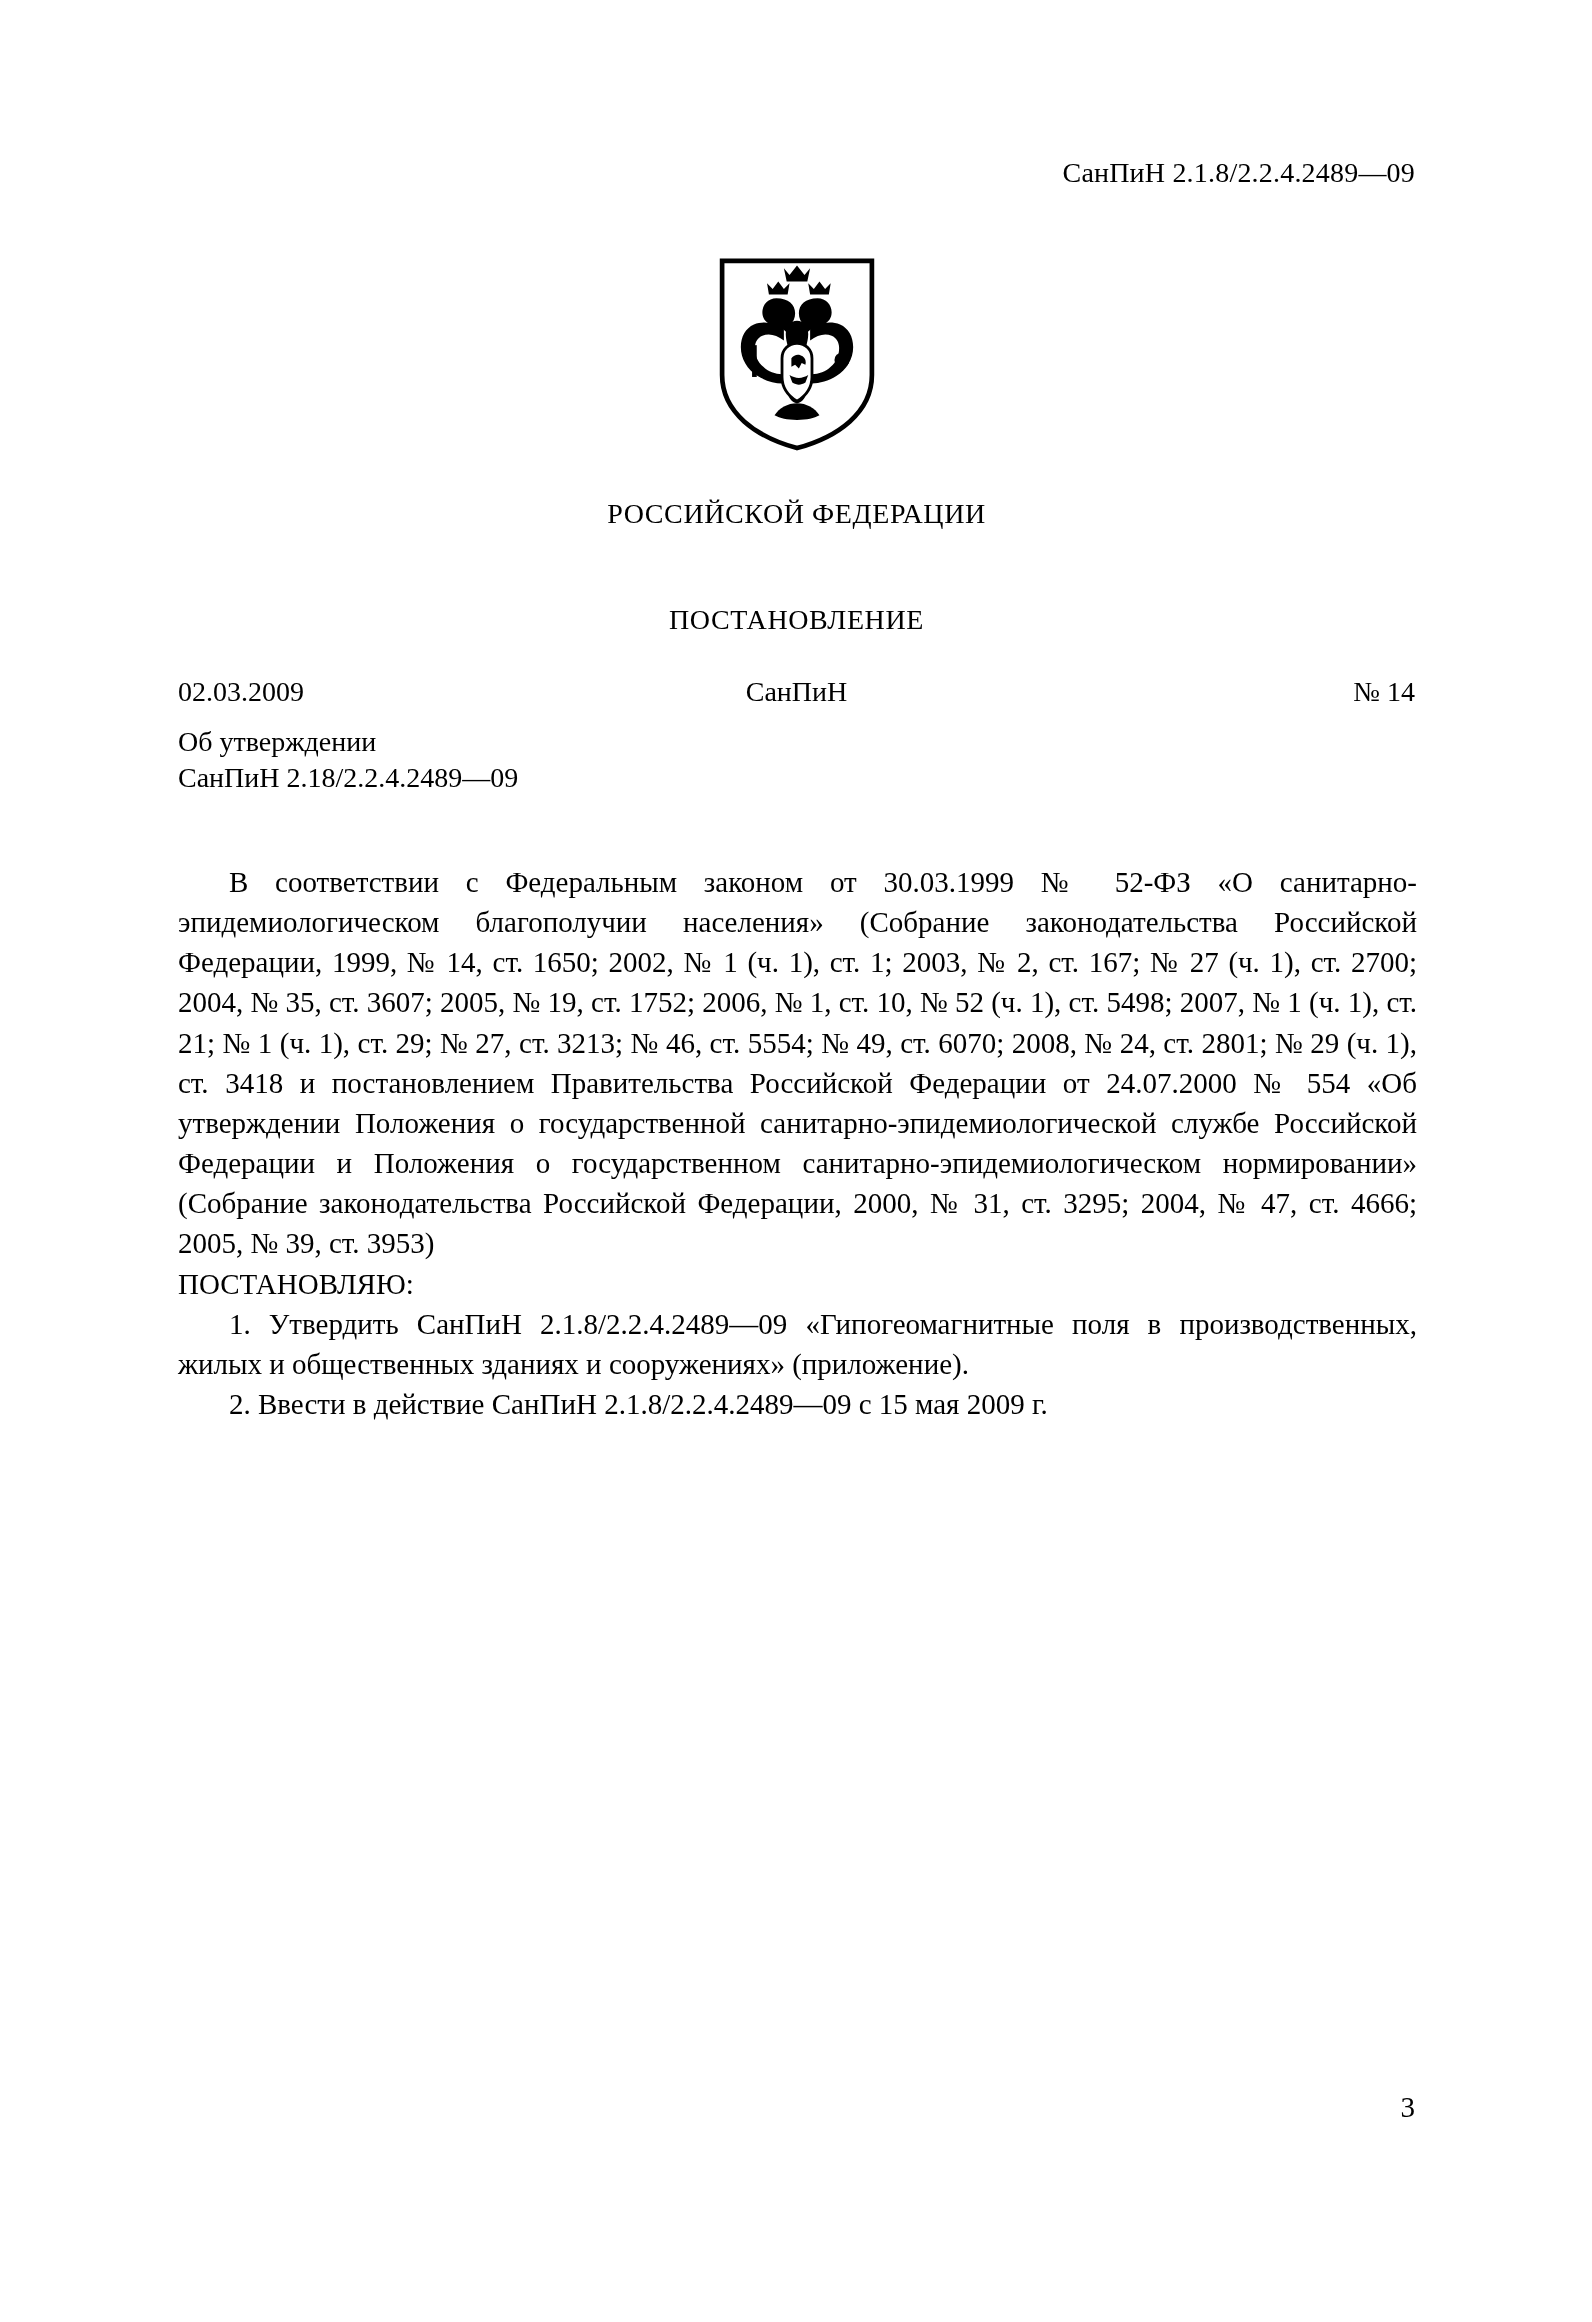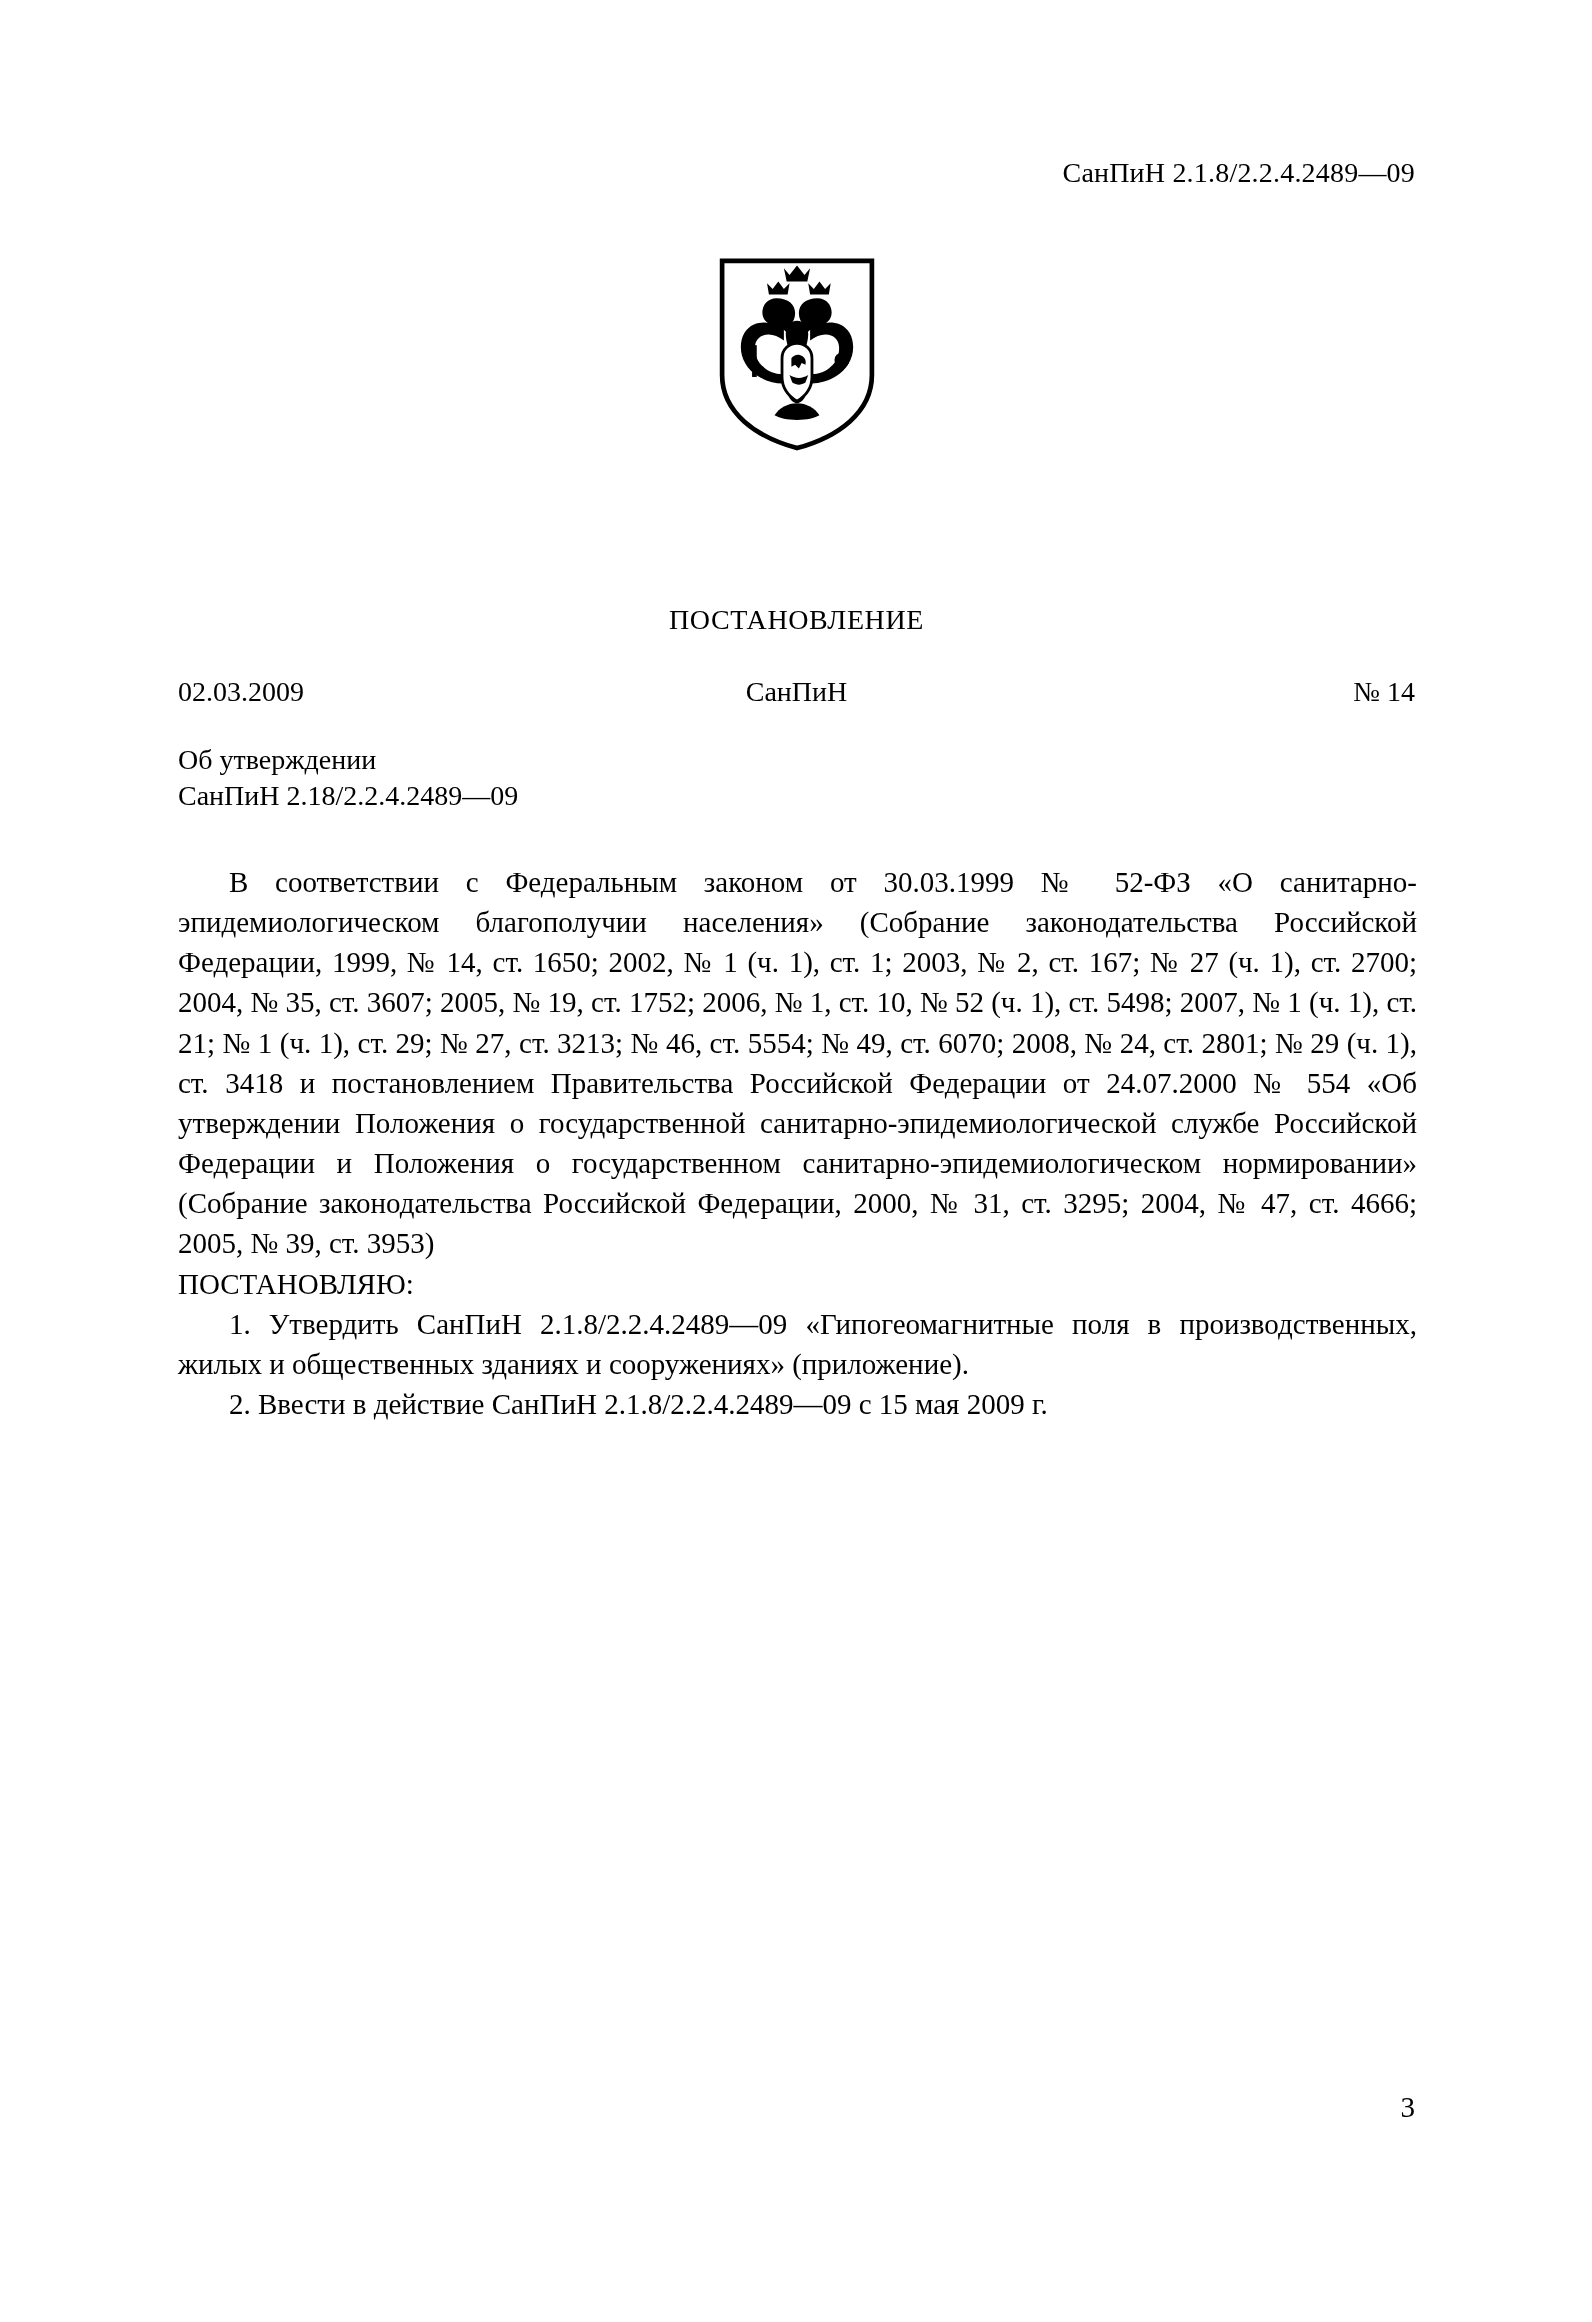--- a/index.html
+++ b/index.html
@@ -91,21 +91,21 @@
     width: 1237px; text-align: center;
   }
   .meta-row .num {
     position: absolute; right: 0; top: 0;
   }
 
   
   .about {
     position: absolute;
     left: 178px;
-    top: 742px;
+    top: 724px;
     font-size: 28px;
     line-height: 1.28;
   }
   .about div { white-space: nowrap; }
 
   
   .body-text {
     position: absolute;
     left: 178px;
     top: 862px;
@@ -196,20 +196,21 @@
         <circle cx="142" cy="112" r="8"></circle>
 
         <path d="M94 94 c-9 0 -16 7 -16 16 l0 20 c0 12 8 21 16 26 c8 -5 16 -14 16 -26 l0 -20 c0 -9 -7 -16 -16 -16 z" fill="#ffffff" stroke="#000000" stroke-width="3"></path>
         <path d="M88 110 c3 -4 8 -5 12 -2 c3 2 4 6 3 9 l-4 -2 l-3 6 l-4 -4 l-4 2 z"></path>
         <path d="M86 128 c6 4 14 4 20 0 l-3 8 c-5 3 -9 3 -14 0 z"></path>
       </g>
     </svg>
   </div>
 
   <div class="title-block">
+    <span class="l2">РОССИЙСКОЙ ФЕДЕРАЦИИ</span>
   </div>
 
   <div class="subtitle">ПОСТАНОВЛЕНИЕ</div>
 
   <div class="meta-row">
     <span class="date">02.03.2009</span>
     <span class="city">СанПиН</span>
     <span class="num">№ 14</span>
   </div>
 

